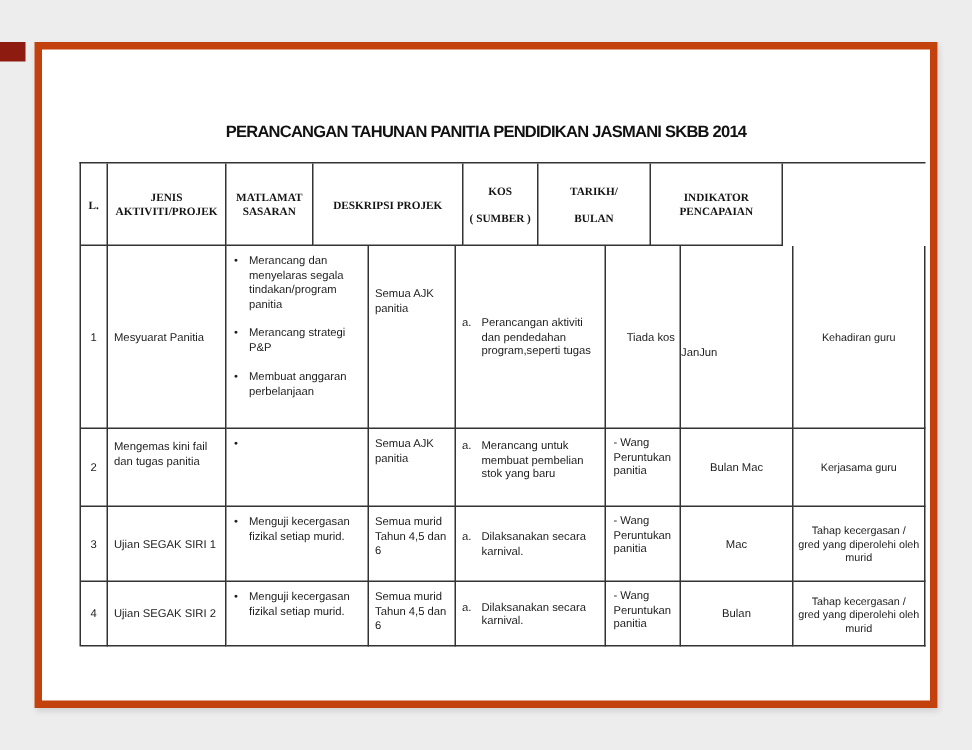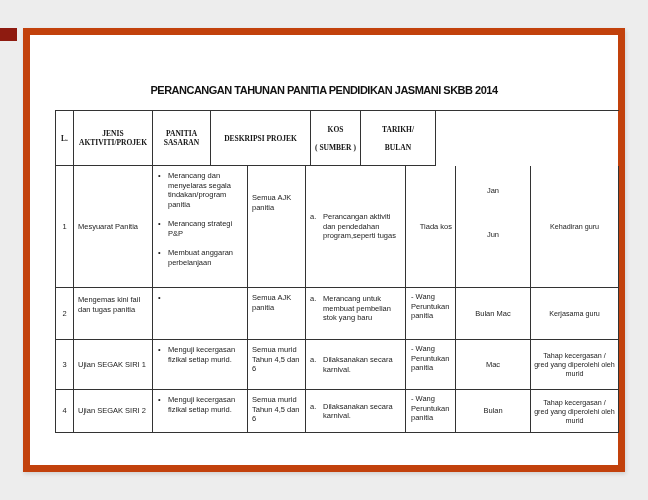--- a/index.html
+++ b/index.html
@@ -15,21 +15,21 @@
   .red-tab {
     position:absolute; left:0; top:28px;
     width:17px; height:13px;
     background:#8e1b10;
   }
 
   .page {
     position:absolute; left:23px; top:28px;
     width:602px; height:444px;
     background:#ffffff;
-    border:7px solid #c2410c;
+    border:5px solid #c2410c;
     box-shadow:1px 2px 4px rgba(0,0,0,0.12);
     box-sizing:border-box;
   }
 
   .title {
     position:absolute; left:0; top:49px; width:100%;
     text-align:center;
     font-weight:bold;
     font-size:11px;
     letter-spacing:-0.5px;
@@ -83,21 +83,21 @@
   .c-kum { padding:5px 2px 2px 4px; }
   .c-kum.deep { padding-top:27px; }
   .c-desc { display:flex; flex-direction:column; justify-content:center; padding:2px 4px 2px 4px; }
   .c-desc.top { justify-content:flex-start; padding-top:6px; }
   .desc-line { display:flex; }
   .desc-label { width:13px; flex:none; }
   .desc-text { flex:1; }
   .c-kos { display:flex; flex-direction:column; justify-content:flex-start;
            padding:4px 3px 2px 5px; }
   .c-kos.mid { justify-content:center; padding-top:2px;text-align:right; }
-  .c-tarikh { display:flex; flex-direction:column; align-items:center;
+  .c-tarikh { display:flex; flex-direction:row; align-items:center;
               justify-content:center; text-align:center; }
   .c-tarikh.r1 { justify-content:flex-start; padding-top:20px; row-gap:34px; }
   .c-ind { display:flex; flex-direction:column; justify-content:center;
            align-items:center; text-align:right;
            padding:2px 2px; font-size:7.2px; line-height:9px; }
   .ind-line { display:block; }
 </style>
 </head>
 <body>
 
@@ -112,33 +112,37 @@
 
       <div class="row rh0">
         <div class="cell w1 hc">
           <span>L.</span>
         </div>
         <div class="cell w2 hc">
           <span>JENIS</span>
           <span>AKTIVITI/PROJEK</span>
         </div>
         <div class="cell w4 hc">
-          <span>PANITIA</span>
+          <span>MATLAMAT</span>
           <span>SASARAN</span>
         </div>
         <div class="cell w5 hc">
           <span>DESKRIPSI PROJEK</span>
         </div>
         <div class="cell w6 hc">
           <span>KOS</span>
           <span class="gap-top">( SUMBER )</span>
         </div>
         <div class="cell w7 hc">
           <span>TARIKH/</span>
           <span class="gap-top">BULAN</span>
+        </div>
+        <div class="cell w8 hc">
+          <span>INDIKATOR</span>
+          <span>PENCAPAIAN</span>
         </div>
       </div>
 
       <div class="row rh1">
         <div class="cell w1 c-no">1</div>
         <div class="cell w2 c-jenis">Mesyuarat Panitia</div>
         <div class="cell w3 c-mat">
           <div class="bullet-item">
             <span class="bullet-mark">•</span>
             <span class="bullet-text">Merancang dan menyelaras segala tindakan/program panitia</span>

